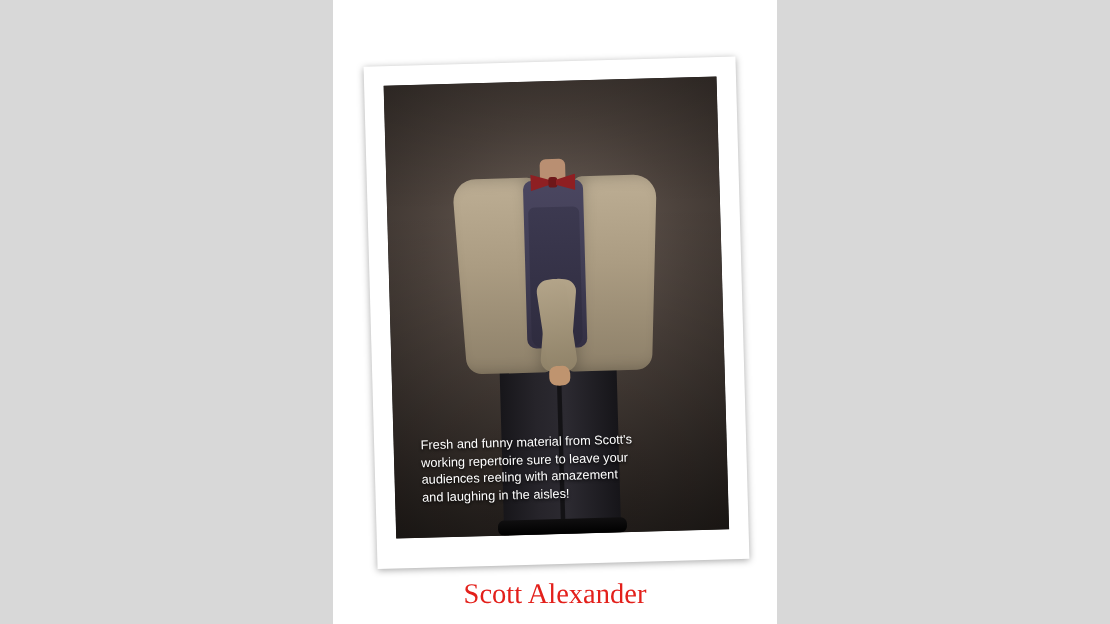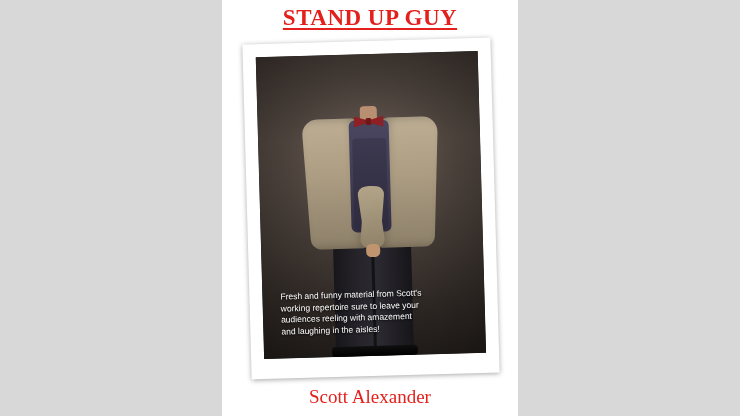--- a/index.html
+++ b/index.html
@@ -297,21 +297,20 @@
     margin-top: 40px;
   }
 </style>
 </head>
 <body>
 
 <div class="stage">
 
   <div class="page"></div>
 
-  <div class="title">STAND UP GUY</div>
 
   <div class="photo-card">
     <div class="photo-inner">
       <div class="backdrop"></div>
 
       <div class="figure">
         <div class="legs"></div>
         <div class="shoes"></div>
         <div class="torso">
           <div class="head">

